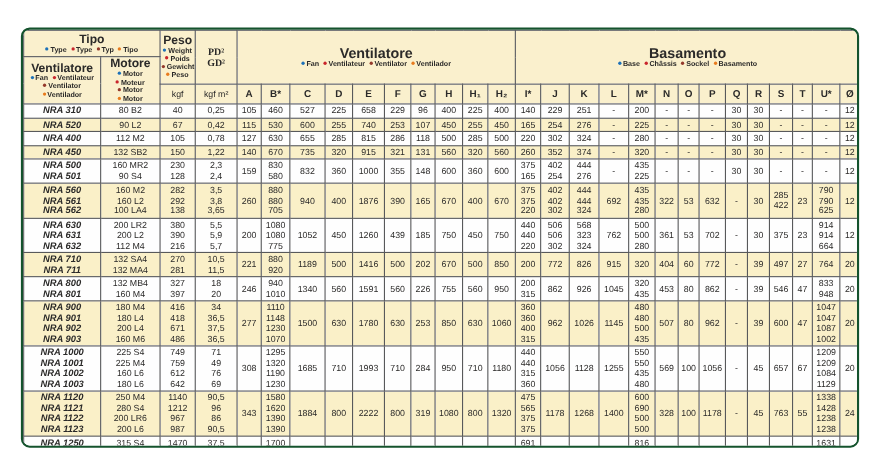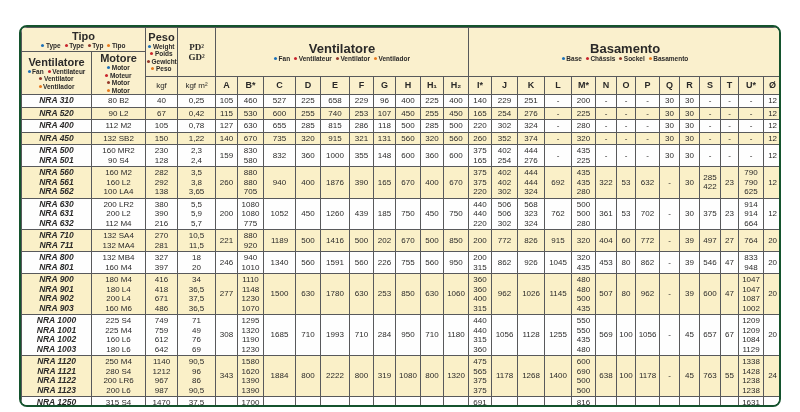--- a/index.html
+++ b/index.html
@@ -605,21 +605,21 @@
 565
 375
 375</td>
           <td>1178</td>
           <td>1268</td>
           <td>1400</td>
           <td>600
 690
 500
 500</td>
-          <td>638</td>
+          <td>328</td>
           <td>100</td>
           <td>1178</td>
           <td>-</td>
           <td>45</td>
           <td>763</td>
           <td>55</td>
           <td>1338
 1428
 1238
 1238</td>

